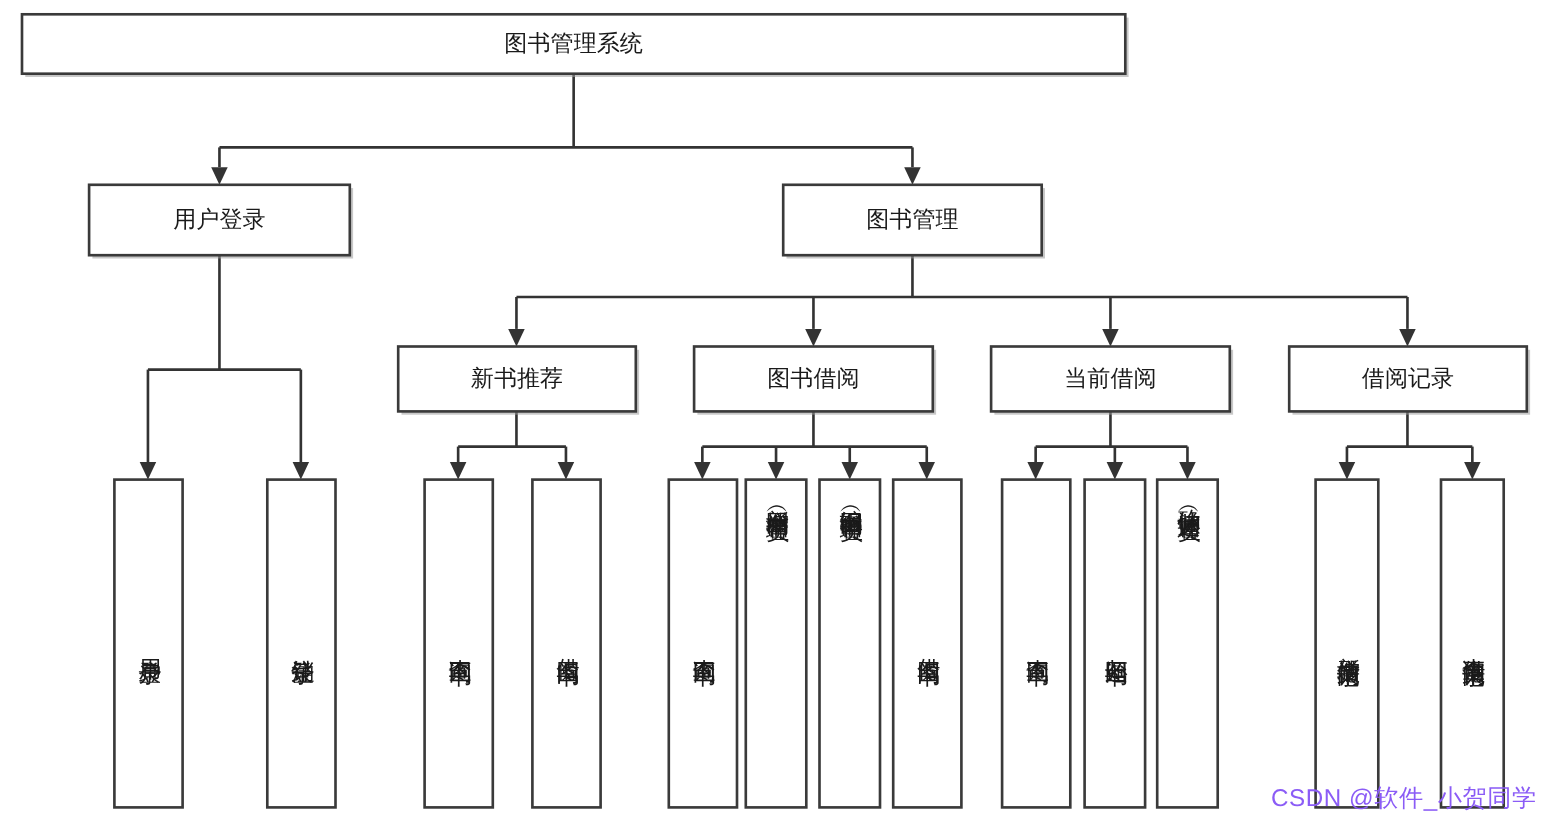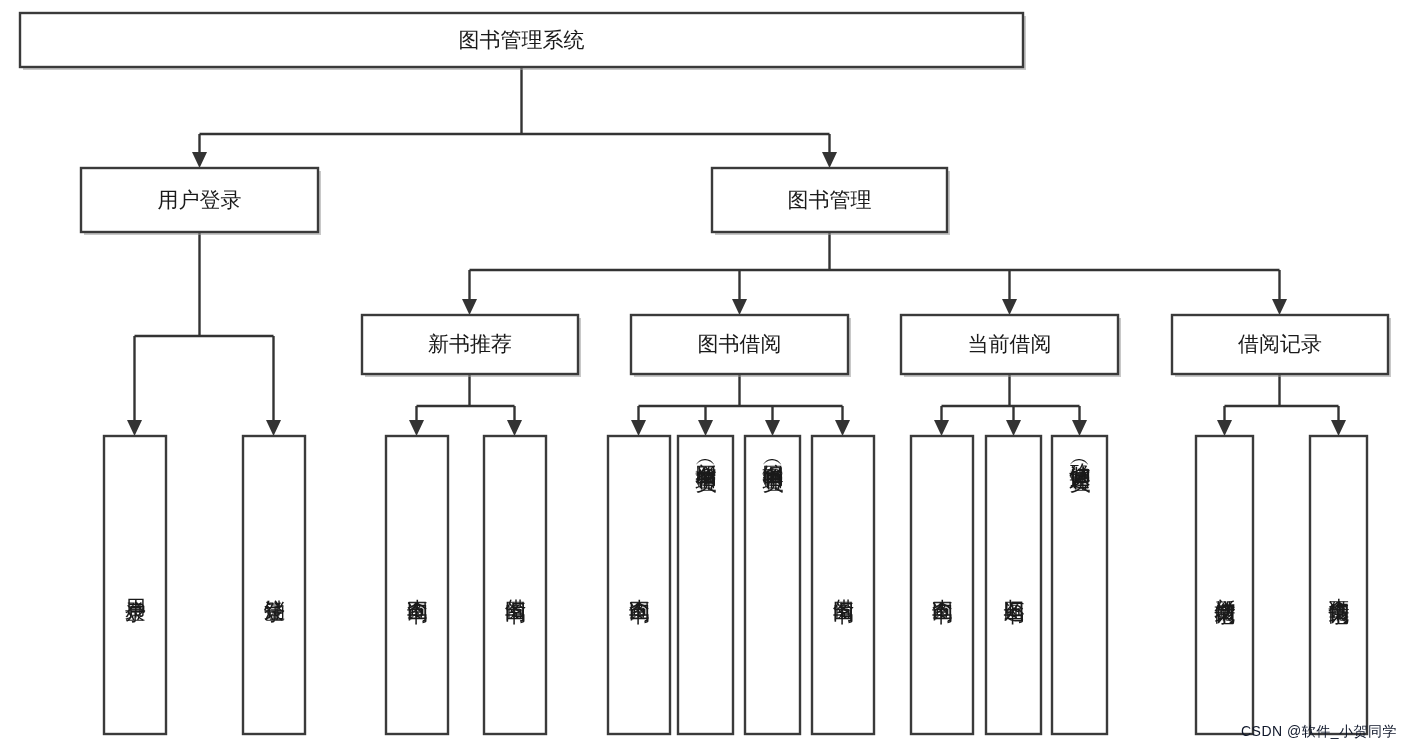--- a/index.html
+++ b/index.html
@@ -69,22 +69,22 @@
     letter-spacing: 1.5px;
     color: #1a1a1a;
     white-space: nowrap;
     text-align: center;
   }
   #watermark {
     position: absolute;
     right: 8px;
     bottom: 6px;
     font-family: "Liberation Sans", sans-serif;
-    font-size: 14px;
-    color: #0f172a;
+    font-size: 22px;
+    color: #8b5cf6;
     letter-spacing: 0.5px;
     user-select: none;
   }
 </style>
 </head>
 <body>
 
 <div id="diagram-root">
 
   <svg id="flow" viewBox="0 0 1405 747">

